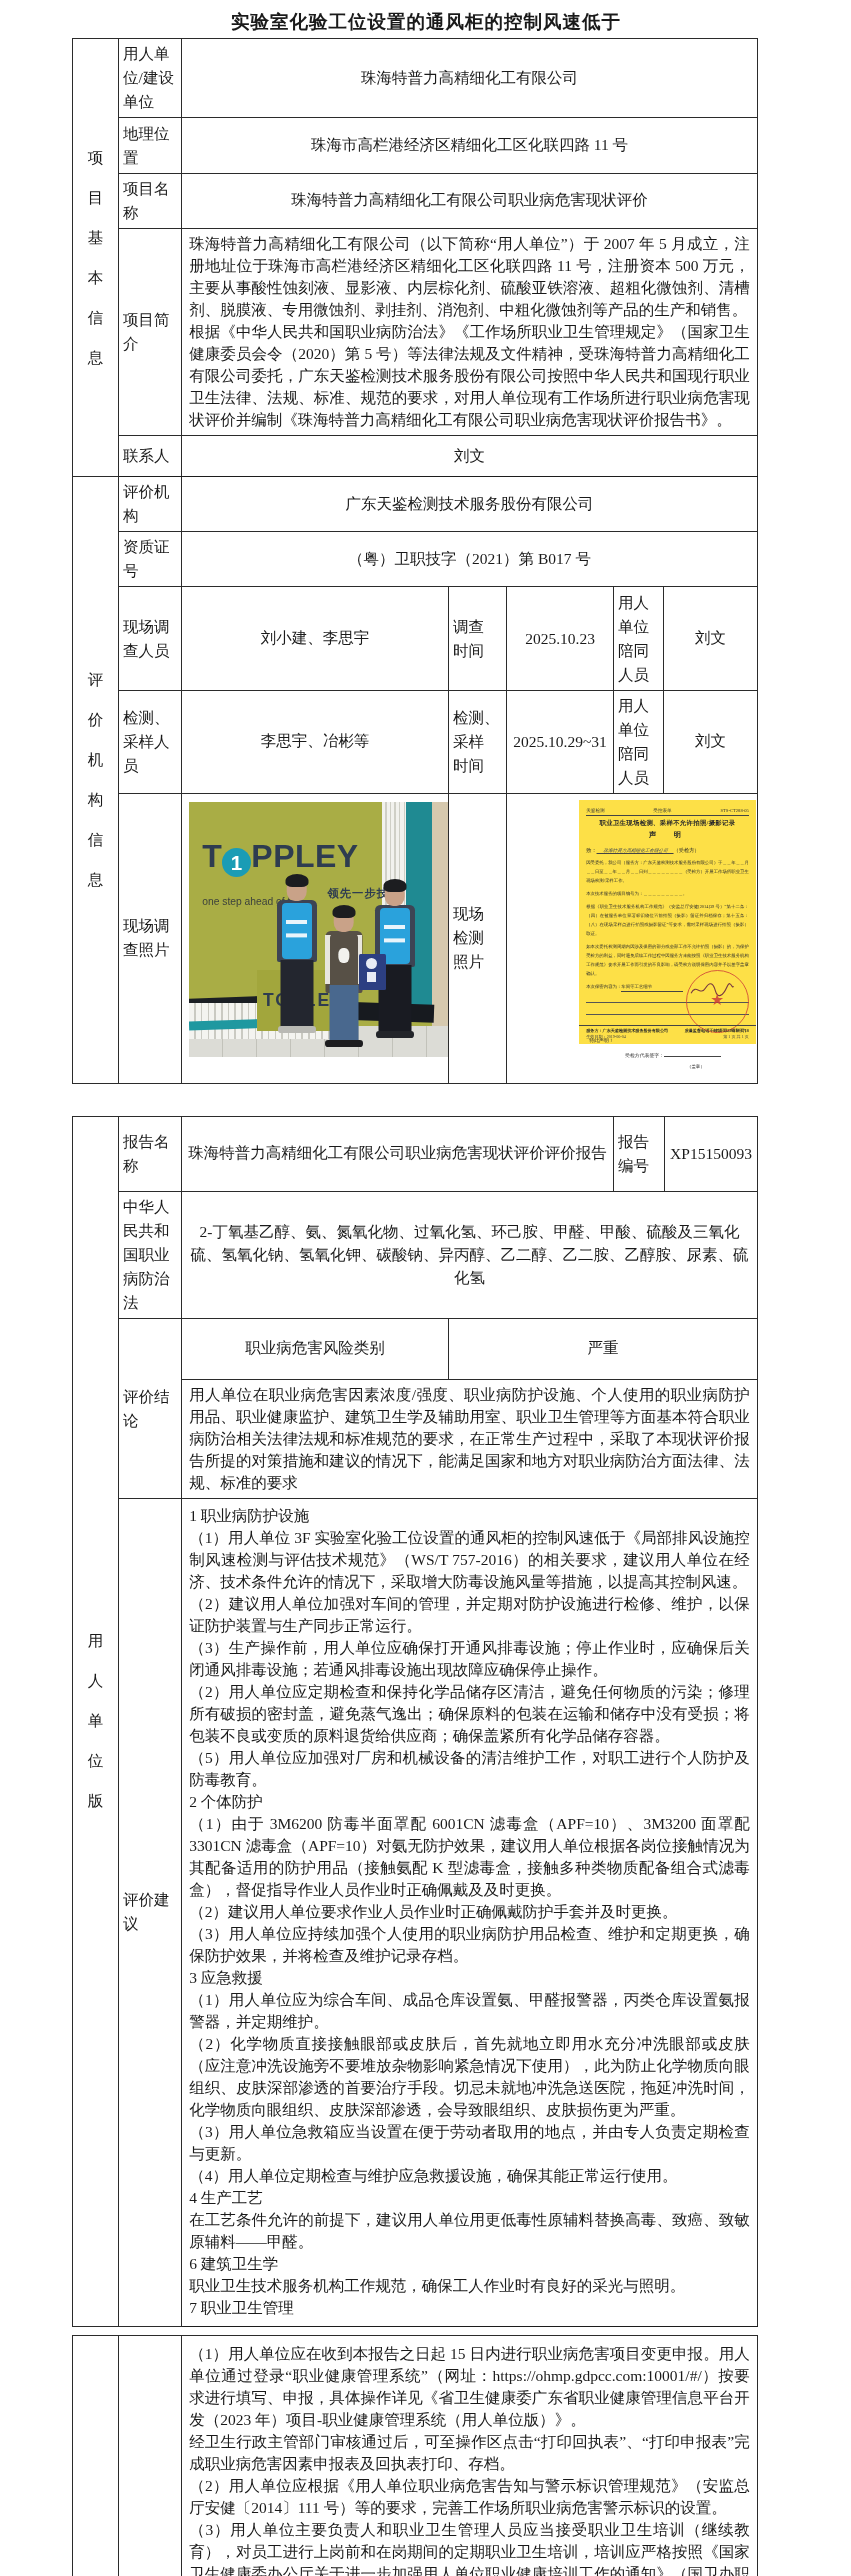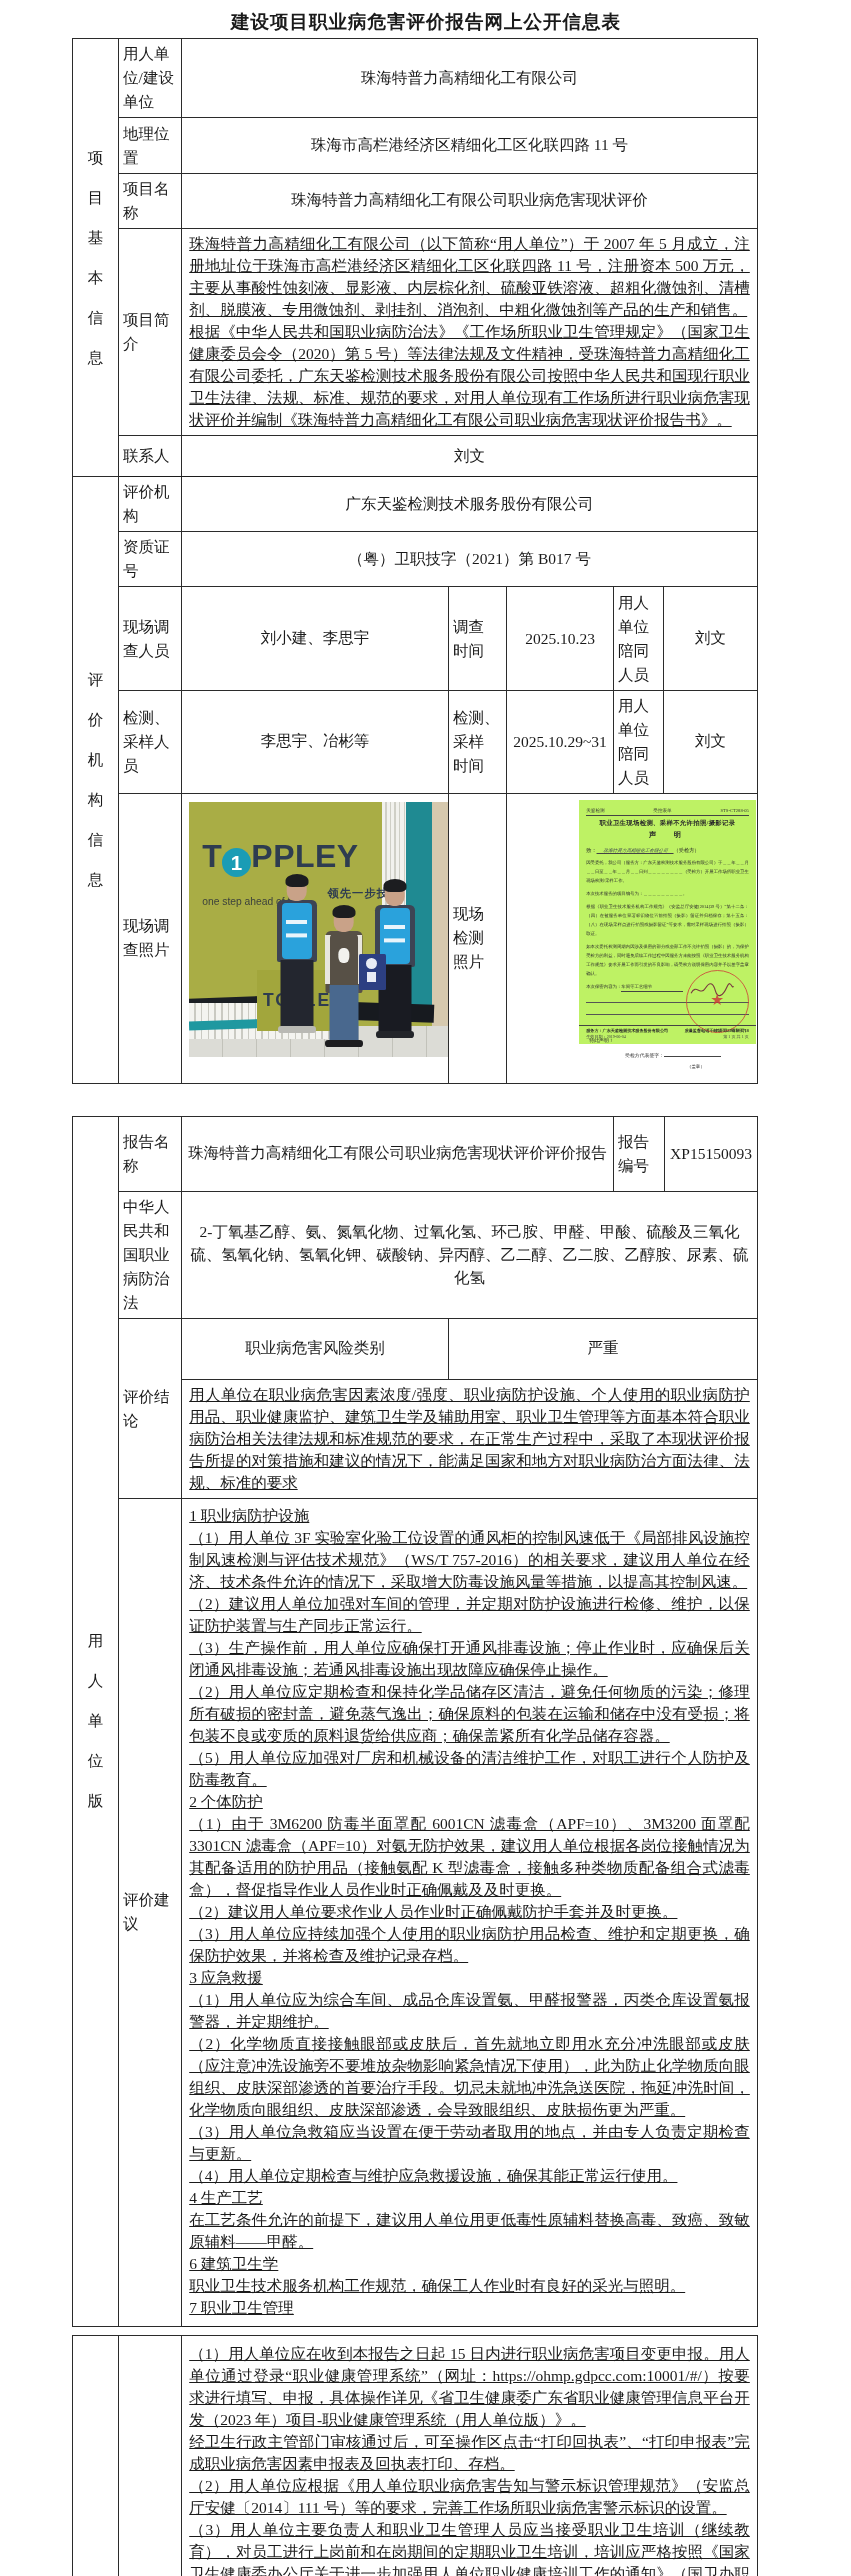--- a/index.html
+++ b/index.html
@@ -8,21 +8,21 @@
     padding-top:9.3px;height:29px;}
   table.t{border-collapse:collapse;table-layout:fixed;margin-left:72px;width:685px;}
   table.t td{border:0.8px solid #2b2b2b;font-size:15.5px;overflow:hidden;}
   table.t{border:1.3px solid #222;}
   .thickbot{border-bottom:1.8px solid #1c1c1c !important;}
   td.vcat{text-align:center;vertical-align:middle;}
   td.vcat .vtxt{display:inline-block;width:17.5px;font-size:15.5px;line-height:40px;word-break:break-all;text-align:center;}
   td.lab{text-align:left;vertical-align:middle;line-height:24px;padding:3.1px 4.1px;}
   td.val{vertical-align:middle;}
   .center{text-align:center;}
-  td.ptext{padding:4.1px 7.2px;text-align:justify;vertical-align:top;text-decoration:underline;}
+  td.ptext{padding:4.1px 7.2px;text-align:justify;vertical-align:top;}
   td.ptext p{margin:0;line-height:22px;}
   .pl{white-space:pre-line;}
   .sug{line-height:22px;text-align:justify;}
   .gap{height:32px;}
   .gap-s{height:8.2px;}
 
   
   .photo1{position:relative;width:261px;height:255px;margin:7.2px 0 0 6.2px;background:#a9ad45;overflow:hidden;}
   .p1-blinds{position:absolute;left:74%;top:0;width:9%;height:86%;
     background:repeating-linear-gradient(90deg,#f2f2ee 0 3.1px,#cfcfc6 3.1px 4.6px);}
@@ -59,21 +59,21 @@
   .p-mid .sleeve-l{left:1px;} .p-mid .sleeve-r{right:1px;}
   .p-mid .mask{position:absolute;left:50%;transform:translateX(-50%);top:40px;width:11.3px;height:15.5px;border-radius:40%;background:#f2f2ee;}
   .p-mid .legs{background:#49688e;width:29px;}
   .p-mid .shoes{background:#1d1d1f;}
   .bag{position:absolute;left:-15.5px;top:72px;width:27px;height:36px;background:#2c3f82;border-radius:1.5px;}
   .bag:before{content:"";position:absolute;left:7.2px;top:4.1px;width:11.3px;height:11.3px;border-radius:50%;background:#e8ecf5;}
   .bag:after{content:"";position:absolute;left:8.2px;top:18.5px;width:9.3px;height:9.3px;background:#e8ecf5;}
 
   
   .doccell{position:relative;vertical-align:top;}
-  .doc{position:relative;width:177px;height:244px;background:#bef264;margin:5.2px 0 0 71px;
+  .doc{position:relative;width:177px;height:244px;background:#fde047;margin:5.2px 0 0 71px;
     font-family:"Liberation Serif","DejaVu Serif",serif;color:#2a2a2a;}
   .doc-head{display:flex;justify-content:space-between;font-size:4.6px;padding:8.2px 7.2px 1px 7.2px;color:#333;}
   .doc-rule{border-top:0.8px solid #444;margin:1px 7.2px 3.1px 7.2px;}
   .doc-title1{text-align:center;font-size:6.4px;font-weight:700;letter-spacing:0.3px;}
   .doc-title2{text-align:center;font-size:7.2px;font-weight:700;letter-spacing:5.2px;margin-top:2.1px;}
   .doc-to{font-size:5.2px;margin:6.2px 7.2px 0 7.2px;}
   .doc-to .hand{display:inline-block;min-width:77px;border-bottom:0.5px solid #444;
     font-style:italic;color:#3c4450;transform:skewX(-10deg);font-size:4.6px;text-align:center;}
   .doc-body{font-size:4.4px;line-height:9px;margin:4.1px 7.2px 0 7.2px;text-align:justify;color:#2d2d2d;}
   .doc-blank{border-bottom:0.5px solid #555;height:10.3px;margin:0 7.2px;}
@@ -86,21 +86,21 @@
   .doc-foot .fr1{display:flex;justify-content:space-between;padding:0 7.2px;border-top:0.8px solid #444;padding-top:2.1px;}
   .doc-foot .fr2{display:flex;justify-content:space-between;padding:1px 7.2px 0 7.2px;font-weight:400;color:#444;}
   .stamp{position:absolute;right:7.2px;top:170px;width:61px;height:61px;border-radius:50%;
     border:1.5px solid rgba(205,60,55,0.8);color:rgba(205,60,55,0.85);text-align:center;}
   .stamp .star{font-size:15.5px;line-height:57px;}
   .sig-svg{position:absolute;right:20.6px;top:181px;}
 </style>
 </head>
 <body>
 
-<div class="page-title">建设项目职业病危害评价报告网上公开信息表</div>
+<div class="page-title">实验室化验工位设置的通风柜的控制风速低于</div>
 
 <table class="t">
   <colgroup>
       <col style="width:46px">
       <col style="width:63px">
       <col style="width:267px">
       <col style="width:58px">
       <col style="width:107px">
       <col style="width:50px">
       <col style="width:94px">

